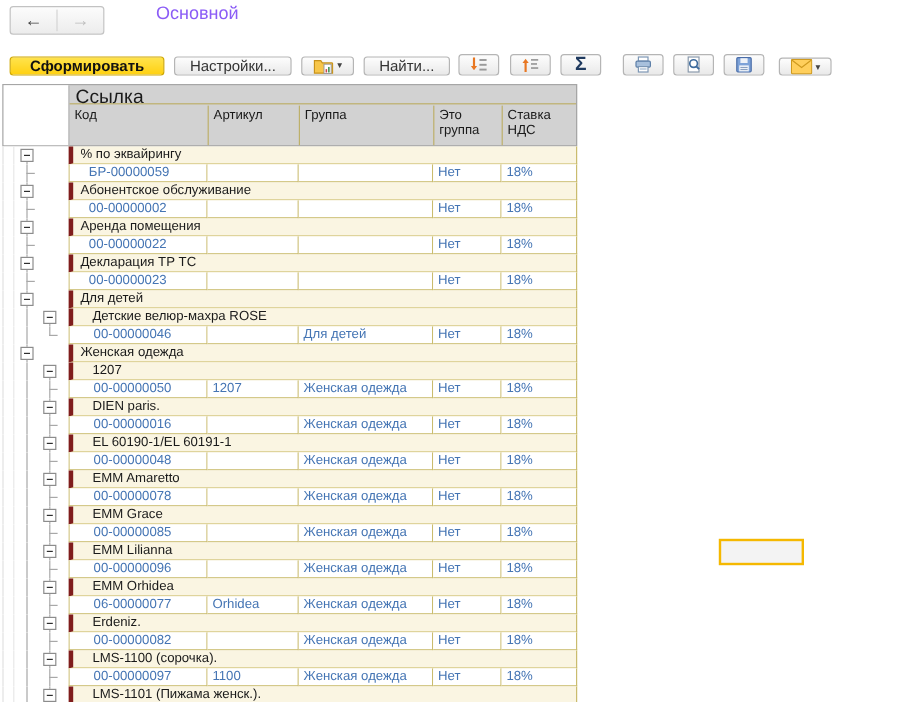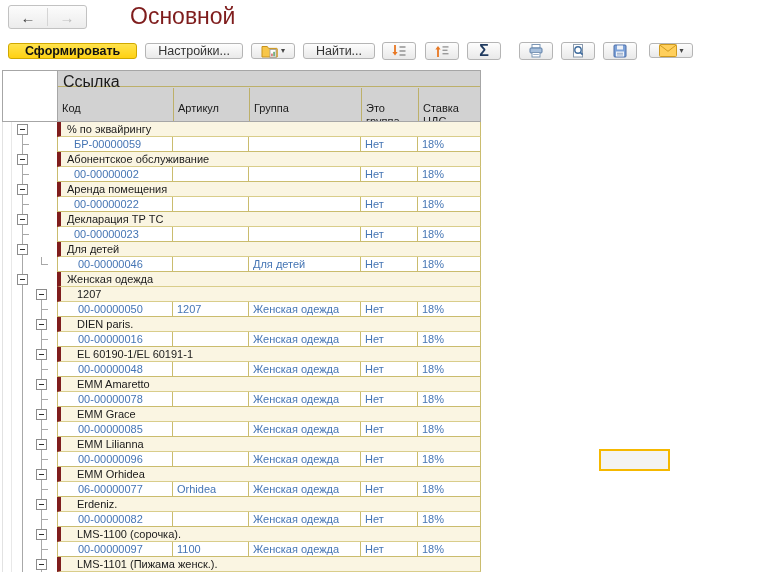--- a/index.html
+++ b/index.html
@@ -8,45 +8,45 @@
     font-family:"Liberation Sans",sans-serif;color:#1a1a1a;
   }
   
   .navbox{position:absolute;left:8px;top:5px;width:79px;height:24px;
     background:linear-gradient(#fcfcfc,#ececec);border:1px solid #c2c2c2;border-radius:3px;
     display:flex;box-sizing:border-box}
   .navbtn{flex:1;display:flex;align-items:center;justify-content:center;font-size:15px;cursor:default}
   .navbtn.back{color:#3f3f3f}
   .navbtn.fwd{color:#bdbdbd}
   .navdiv{width:1px;background:#d5d5d5;margin:2px 0}
-  .page-title{position:absolute;left:130px;top:3px;font-size:23px;color:#7f1d1d}
-
-  
-  .toolbar{position:absolute;left:8px;top:38px;height:25px;display:flex;align-items:center}
+  .page-title{position:absolute;left:130px;top:3px;font-size:15px;color:#8b5cf6}
+
+  
+  .toolbar{position:absolute;left:8px;top:38px;height:25px;display:flex;align-items:flex-end}
   .btn{background:linear-gradient(#fdfdfd,#e9e9e9);border:1px solid #b5b5b5;border-radius:3px;
     font-size:12.5px;color:#333;display:flex;align-items:center;justify-content:center;
     padding:0 12px;box-sizing:border-box;white-space:nowrap}
   .btn.primary{background:linear-gradient(#ffe34d,#ffd112);border:1px solid #d0a800;
     font-weight:bold;color:#111;padding:0 16px}
   .iconbtn{width:34px;padding:0}
   .iconbtn.wide{width:44px}
   .caret{font-size:8px;color:#444;margin-left:3px;line-height:1}
   .sigma{font-size:16px;font-weight:600;color:#1f3a5f;line-height:1}
   .ml8{margin-left:8px}.ml7{margin-left:7px}.ml9{margin-left:9px}.ml18{margin-left:18px}.ml12{margin-left:12px}
 
   
   .thead{position:absolute;left:2px;top:70px;width:479px;height:52px;background:#d2d2d2;
     border:1px solid #a6a6a6;box-sizing:border-box}
   .h-gutter{position:absolute;left:0;top:0;width:55px;height:100%;background:#fff;
     border-right:1px solid #a6a6a6;box-sizing:border-box}
   .h-link{position:absolute;left:55px;top:0;width:422px;height:16px;font-size:16px;
     padding:2px 0 0 5px;border-bottom:1px solid #bdb06a;box-sizing:border-box}
   .h-row2{position:absolute;left:55px;top:17px;height:33px;display:flex}
   .hcell{box-sizing:border-box;border-right:1px solid #bdb06a;font-size:11px;line-height:13px;
-    padding:14px 4px;overflow:hidden}
+    padding:2px 4px;overflow:hidden}
   .hcell:last-child{border-right:none}
   .hc-code{width:116px}.hc-art{width:76px}.hc-grp{width:112px}.hc-isg{width:57px}.hc-vat{width:61px}
 
   
   .tbody{position:absolute;left:2px;top:122px;width:479px}
   .trow{display:flex;height:15px;box-sizing:border-box}
   .gutter{width:55px;flex:none;position:relative;background:#fff;border-left:1px solid #e2e2e2;box-sizing:border-box}
   .gutter::before{content:"";position:absolute;left:8px;top:0;bottom:0;width:1px;background:#e8e8e8}
   .cell{box-sizing:border-box;border-right:1px solid #cabc6e;border-bottom:1px solid #cabc6e;
     font-size:11px;line-height:12px;padding:1px 4px;white-space:nowrap;overflow:hidden;background:#fff;color:#4575b4}
@@ -251,20 +251,28 @@
     <div class="cell c-isg">Нет</div>
     <div class="cell c-vat">18%</div>
   </div>
     <div class="trow group lvl1">
     <div class="gutter">
         <div class="m m-v c1"></div>
         <div class="m-box c1"></div>
       </div>
     <div class="gcell">Для детей</div>
   </div>
+    <div class="trow group lvl2">
+    <div class="gutter">
+        <div class="m m-v c1"></div>
+        <div class="m m-below c2"></div>
+        <div class="m-box c2"></div>
+      </div>
+    <div class="gcell">Детские велюр-махра ROSE</div>
+  </div>
     <div class="trow detail lvl2">
     <div class="gutter">
         <div class="m m-v c1"></div>
         <div class="m m-v half c2"></div>
         <div class="m m-tick c2"></div>
       </div>
     <div class="cell c-code">00-00000046</div>
     <div class="cell c-art"></div>
     <div class="cell c-grp">Для детей</div>
     <div class="cell c-isg">Нет</div>

